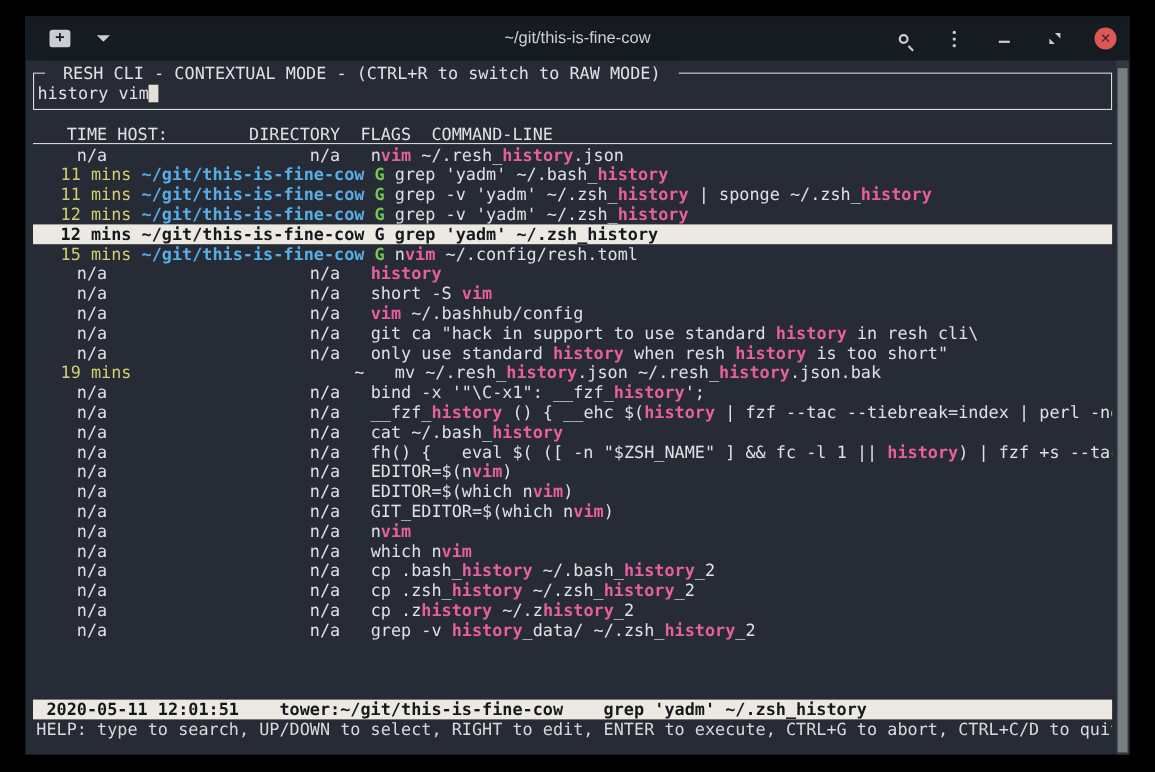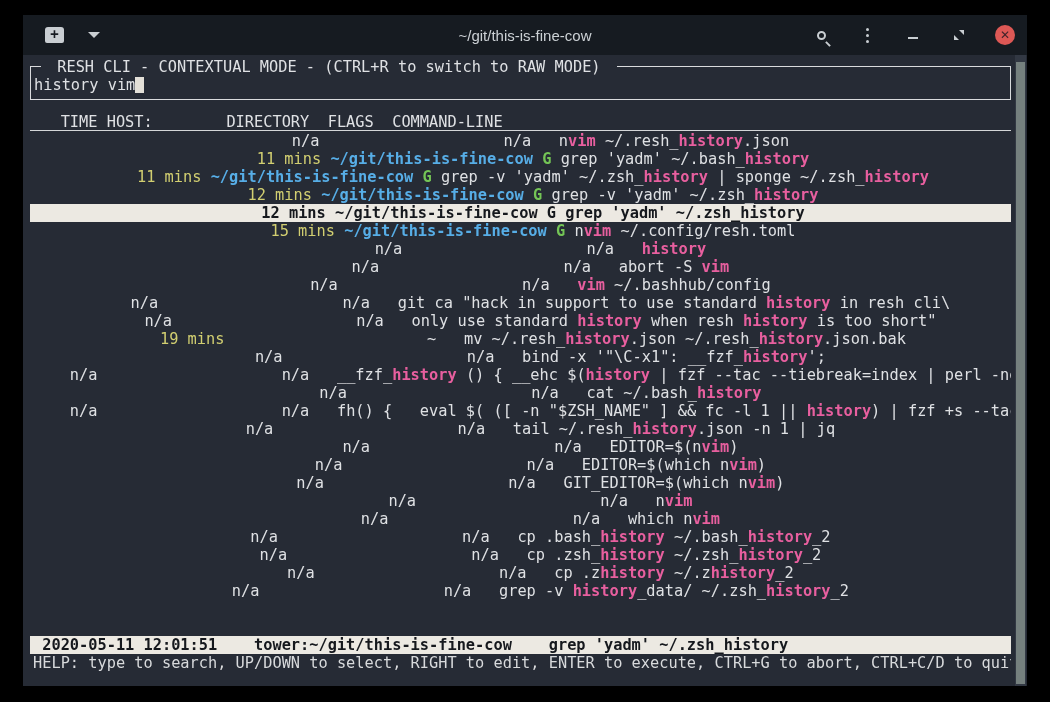--- a/index.html
+++ b/index.html
@@ -40,21 +40,21 @@
   .restore-glyph::after{content:"";position:absolute;left:1px;bottom:1px;border-right:5px solid transparent;border-bottom:5px solid var(--icon);}
   .close-btn{width:20px;height:20px;border-radius:50%;background:#dd5855;border:none;position:relative;}
   .close-btn span{position:absolute;left:50%;top:50%;transform:translate(-50%,-52%);color:#40232a;font:bold 12px "DejaVu Sans",sans-serif;}
   
   .terminal{position:absolute;left:0;top:40px;width:100%;height:631px;font:15.3px/18px "DejaVu Sans Mono",monospace;color:var(--fg);}
   .search-box{position:absolute;left:7px;right:16px;top:11px;height:34px;border:1px solid var(--border);}
   .box-title{position:absolute;top:-9px;left:10px;background:var(--term);padding:0 7px;color:var(--fg);white-space:pre;}
   .query-line{position:absolute;left:3px;top:9px;white-space:pre;}
   .cursor{display:inline-block;width:9px;height:16px;background:#e3e0d8;vertical-align:-3px;}
   .table-header{position:absolute;left:7px;right:16px;top:58px;height:18px;white-space:pre;border-bottom:1px solid #d4d6d8;overflow:hidden;padding-left:3px;}
-  .rows{position:absolute;left:7px;right:16px;top:77px;text-align:center;}
+  .rows{position:absolute;left:7px;right:16px;top:77px;}
   .row{height:18px;line-height:18px;white-space:pre;overflow:hidden;padding-left:3px;}
   .row.sel{background:var(--selbg);}
   .row.sel span{color:var(--selfg) !important;font-weight:bold;}
   .c-w{color:var(--fg);}
   .c-y{color:var(--yellow);margin-left:22px;}
   .c-b{color:var(--blue);font-weight:bold;}
   .c-g{color:var(--green);font-weight:bold;}
   .c-p{color:var(--pink);font-weight:bold;}
   .status-bar{position:absolute;left:7px;right:16px;top:581px;height:18px;line-height:18px;background:var(--selbg);color:var(--selfg);font-weight:bold;white-space:pre;overflow:hidden;padding-left:3px;}
   .help-line{position:absolute;left:7px;right:16px;top:599px;height:18px;line-height:18px;white-space:pre;overflow:hidden;padding-left:3px;color:#d8dadc;}
@@ -109,30 +109,29 @@
       <div class="table-header">   TIME HOST:        DIRECTORY  FLAGS  COMMAND-LINE</div>
 
       <div class="rows" id="rows">
           <div class="row"><span class="c-w">    n/a</span><span class="c-w">                    n/a</span><span class="c-w">   </span><span class="c-w">n</span><span class="c-p">vim</span><span class="c-w"> ~/.resh_</span><span class="c-p">history</span><span class="c-w">.json</span></div>
           <div class="row"><span class="c-y">11 mins</span><span class="c-w"> </span><span class="c-b">~/git/this-is-fine-cow</span><span class="c-w"> </span><span class="c-g">G</span><span class="c-w"> </span><span class="c-w">grep 'yadm' ~/.bash_</span><span class="c-p">history</span></div>
           <div class="row"><span class="c-y">11 mins</span><span class="c-w"> </span><span class="c-b">~/git/this-is-fine-cow</span><span class="c-w"> </span><span class="c-g">G</span><span class="c-w"> </span><span class="c-w">grep -v 'yadm' ~/.zsh_</span><span class="c-p">history</span><span class="c-w"> | sponge ~/.zsh_</span><span class="c-p">history</span></div>
           <div class="row"><span class="c-y">12 mins</span><span class="c-w"> </span><span class="c-b">~/git/this-is-fine-cow</span><span class="c-w"> </span><span class="c-g">G</span><span class="c-w"> </span><span class="c-w">grep -v 'yadm' ~/.zsh_</span><span class="c-p">history</span></div>
           <div class="row sel"><span class="c-y">12 mins</span><span class="c-w"> </span><span class="c-b">~/git/this-is-fine-cow</span><span class="c-w"> </span><span class="c-g">G</span><span class="c-w"> </span><span class="c-w">grep 'yadm' ~/.zsh_history</span></div>
           <div class="row"><span class="c-y">15 mins</span><span class="c-w"> </span><span class="c-b">~/git/this-is-fine-cow</span><span class="c-w"> </span><span class="c-g">G</span><span class="c-w"> </span><span class="c-w">n</span><span class="c-p">vim</span><span class="c-w"> ~/.config/resh.toml</span></div>
           <div class="row"><span class="c-w">    n/a</span><span class="c-w">                    n/a</span><span class="c-w">   </span><span class="c-p">history</span></div>
-          <div class="row"><span class="c-w">    n/a</span><span class="c-w">                    n/a</span><span class="c-w">   </span><span class="c-w">abort -S </span><span class="c-p">vim</span></div>
+          <div class="row"><span class="c-w">    n/a</span><span class="c-w">                    n/a</span><span class="c-w">   </span><span class="c-w">short -S </span><span class="c-p">vim</span></div>
           <div class="row"><span class="c-w">    n/a</span><span class="c-w">                    n/a</span><span class="c-w">   </span><span class="c-p">vim</span><span class="c-w"> ~/.bashhub/config</span></div>
           <div class="row"><span class="c-w">    n/a</span><span class="c-w">                    n/a</span><span class="c-w">   </span><span class="c-w">git ca "hack in support to use standard </span><span class="c-p">history</span><span class="c-w"> in resh cli\</span></div>
           <div class="row"><span class="c-w">    n/a</span><span class="c-w">                    n/a</span><span class="c-w">   </span><span class="c-w">only use standard </span><span class="c-p">history</span><span class="c-w"> when resh </span><span class="c-p">history</span><span class="c-w"> is too short"</span></div>
           <div class="row"><span class="c-y">19 mins</span><span class="c-w">                      ~</span><span class="c-w">   </span><span class="c-w">mv ~/.resh_</span><span class="c-p">history</span><span class="c-w">.json ~/.resh_</span><span class="c-p">history</span><span class="c-w">.json.bak</span></div>
           <div class="row"><span class="c-w">    n/a</span><span class="c-w">                    n/a</span><span class="c-w">   </span><span class="c-w">bind -x '"\C-x1": __fzf_</span><span class="c-p">history</span><span class="c-w">';</span></div>
           <div class="row"><span class="c-w">    n/a</span><span class="c-w">                    n/a</span><span class="c-w">   </span><span class="c-w">__fzf_</span><span class="c-p">history</span><span class="c-w"> () { __ehc $(</span><span class="c-p">history</span><span class="c-w"> | fzf --tac --tiebreak=index | perl -ne</span></div>
           <div class="row"><span class="c-w">    n/a</span><span class="c-w">                    n/a</span><span class="c-w">   </span><span class="c-w">cat ~/.bash_</span><span class="c-p">history</span></div>
           <div class="row"><span class="c-w">    n/a</span><span class="c-w">                    n/a</span><span class="c-w">   </span><span class="c-w">fh() {   eval $( ([ -n "$ZSH_NAME" ] &amp;&amp; fc -l 1 || </span><span class="c-p">history</span><span class="c-w">) | fzf +s --tac</span></div>
-          <div class="row"><span class="c-w">    n/a</span><span class="c-w">                    n/a</span><span class="c-w">   </span><span class="c-w">tail ~/.resh_</span><span class="c-p">history</span><span class="c-w">.json -n 1 | jq</span></div>
           <div class="row"><span class="c-w">    n/a</span><span class="c-w">                    n/a</span><span class="c-w">   </span><span class="c-w">EDITOR=$(n</span><span class="c-p">vim</span><span class="c-w">)</span></div>
           <div class="row"><span class="c-w">    n/a</span><span class="c-w">                    n/a</span><span class="c-w">   </span><span class="c-w">EDITOR=$(which n</span><span class="c-p">vim</span><span class="c-w">)</span></div>
           <div class="row"><span class="c-w">    n/a</span><span class="c-w">                    n/a</span><span class="c-w">   </span><span class="c-w">GIT_EDITOR=$(which n</span><span class="c-p">vim</span><span class="c-w">)</span></div>
           <div class="row"><span class="c-w">    n/a</span><span class="c-w">                    n/a</span><span class="c-w">   </span><span class="c-w">n</span><span class="c-p">vim</span></div>
           <div class="row"><span class="c-w">    n/a</span><span class="c-w">                    n/a</span><span class="c-w">   </span><span class="c-w">which n</span><span class="c-p">vim</span></div>
           <div class="row"><span class="c-w">    n/a</span><span class="c-w">                    n/a</span><span class="c-w">   </span><span class="c-w">cp .bash_</span><span class="c-p">history</span><span class="c-w"> ~/.bash_</span><span class="c-p">history</span><span class="c-w">_2</span></div>
           <div class="row"><span class="c-w">    n/a</span><span class="c-w">                    n/a</span><span class="c-w">   </span><span class="c-w">cp .zsh_</span><span class="c-p">history</span><span class="c-w"> ~/.zsh_</span><span class="c-p">history</span><span class="c-w">_2</span></div>
           <div class="row"><span class="c-w">    n/a</span><span class="c-w">                    n/a</span><span class="c-w">   </span><span class="c-w">cp .z</span><span class="c-p">history</span><span class="c-w"> ~/.z</span><span class="c-p">history</span><span class="c-w">_2</span></div>
           <div class="row"><span class="c-w">    n/a</span><span class="c-w">                    n/a</span><span class="c-w">   </span><span class="c-w">grep -v </span><span class="c-p">history</span><span class="c-w">_data/ ~/.zsh_</span><span class="c-p">history</span><span class="c-w">_2</span></div>
         </div>

